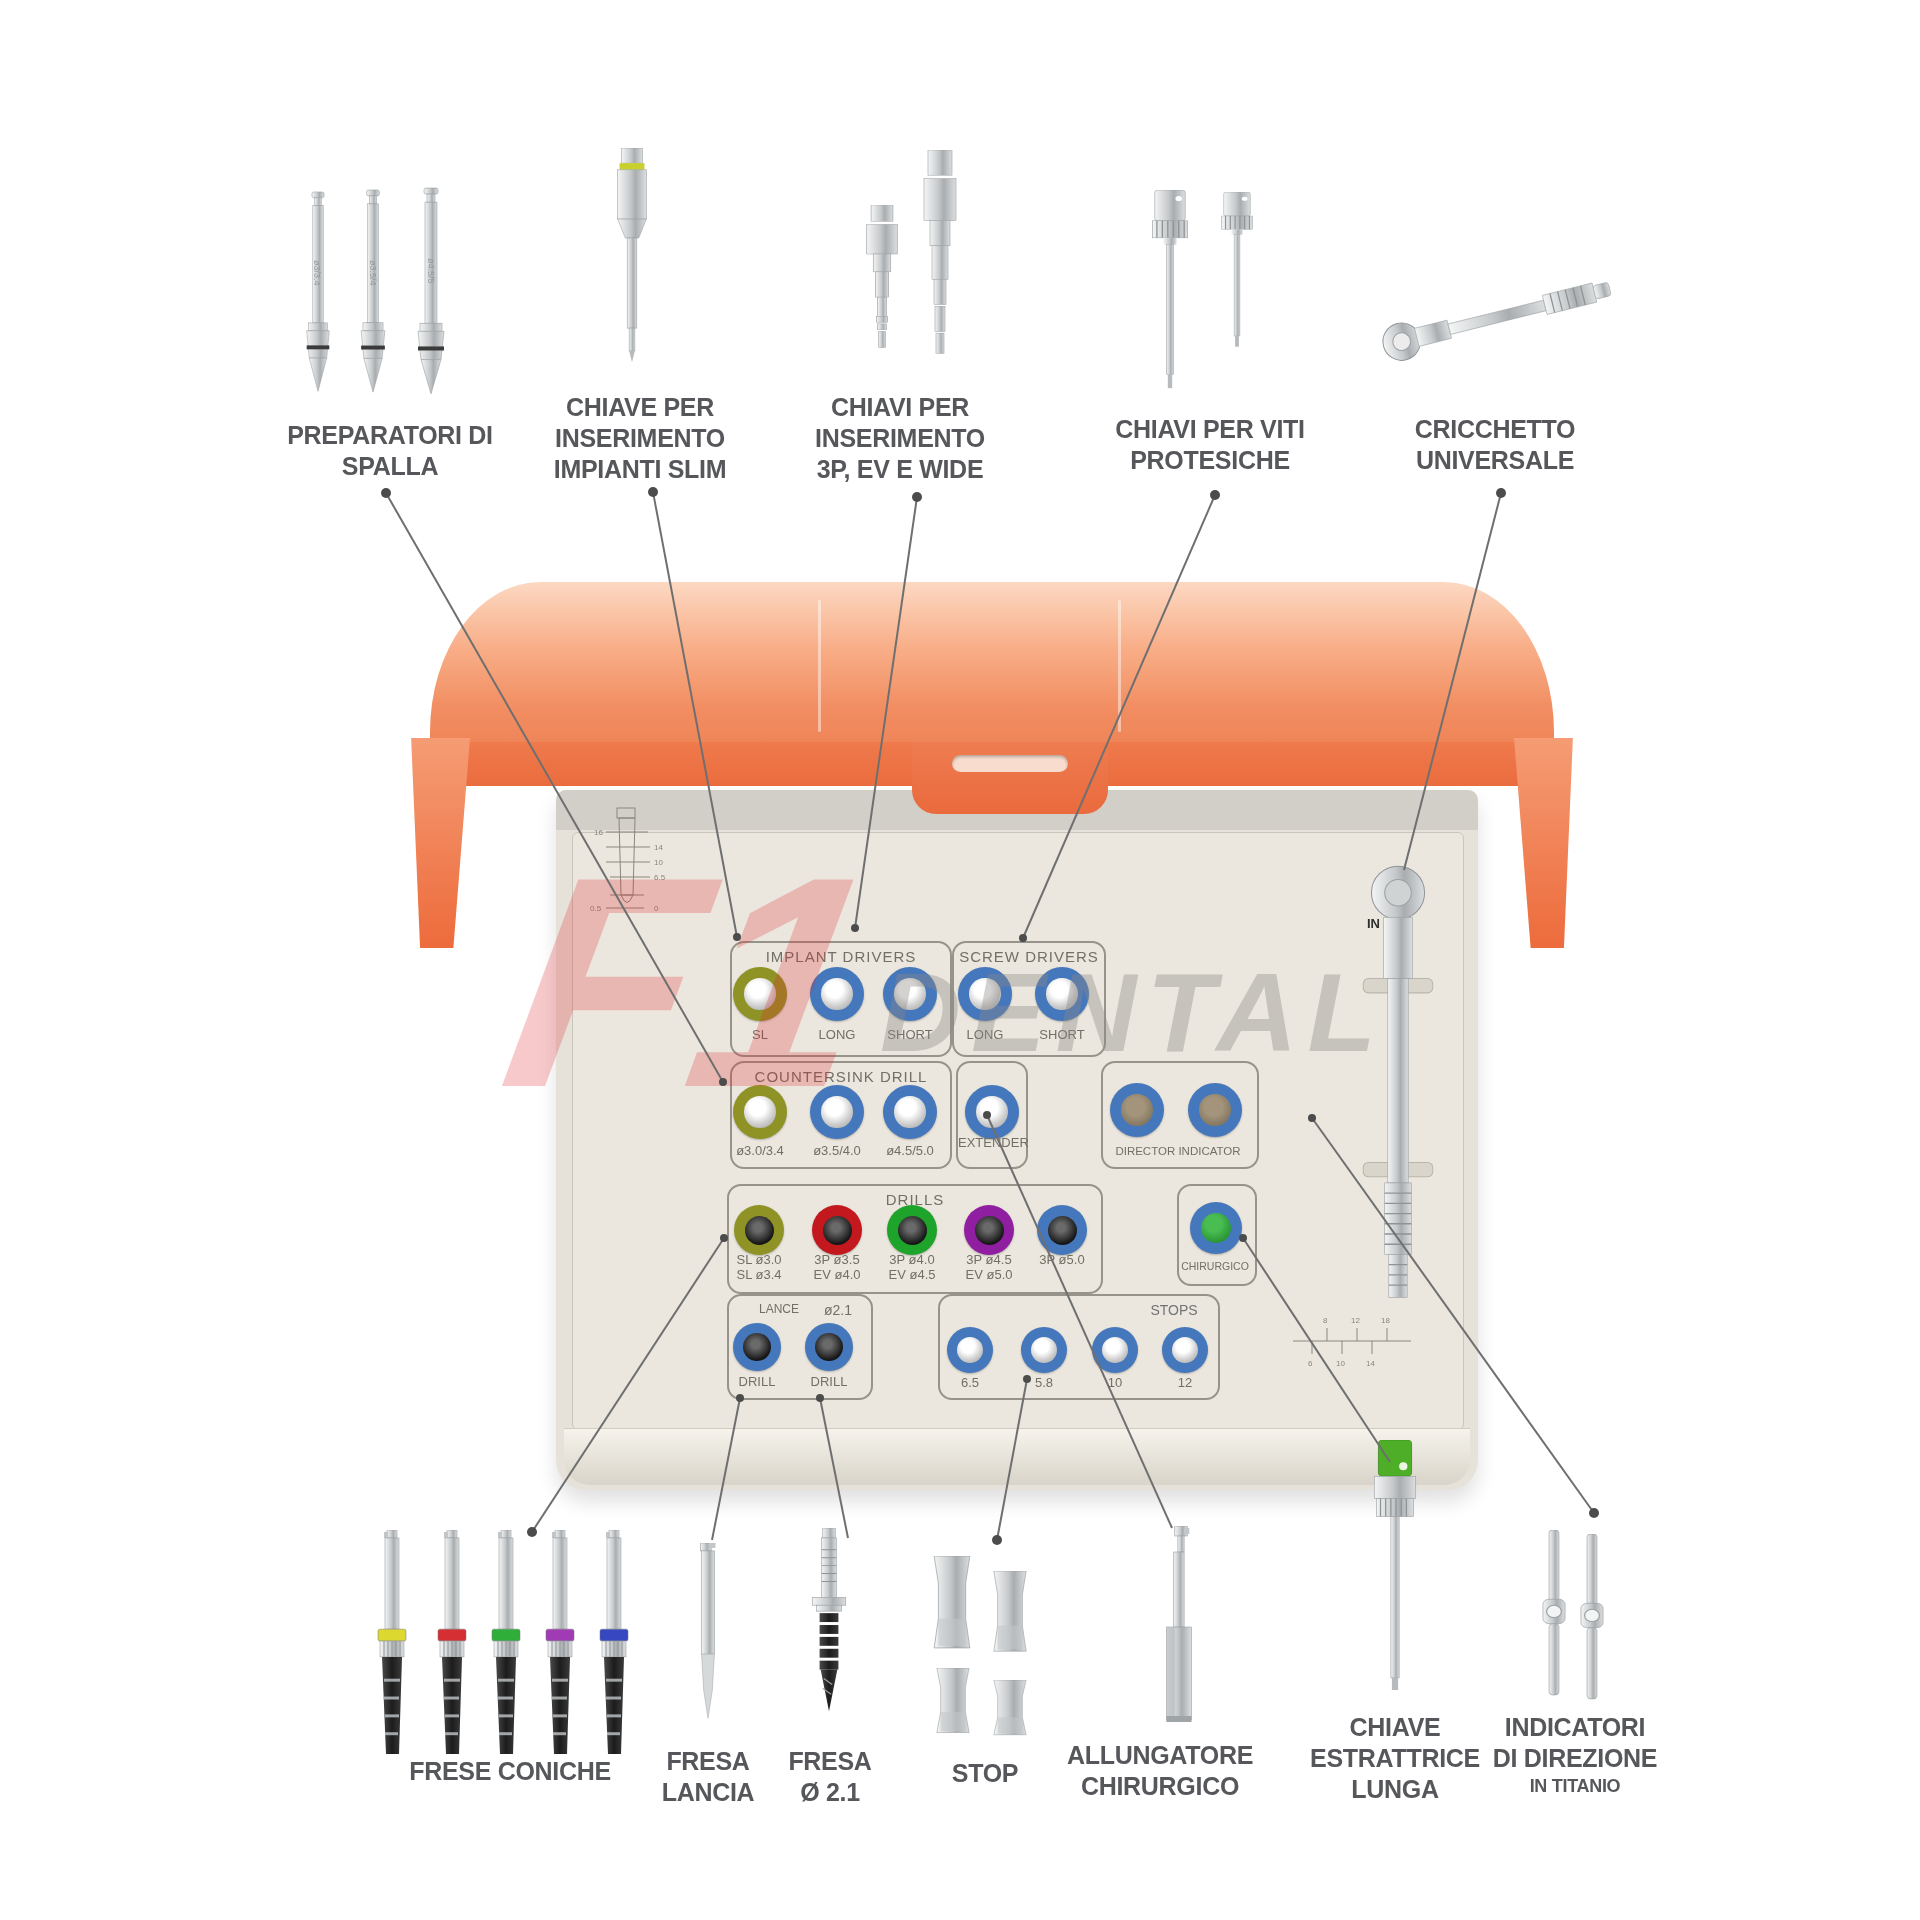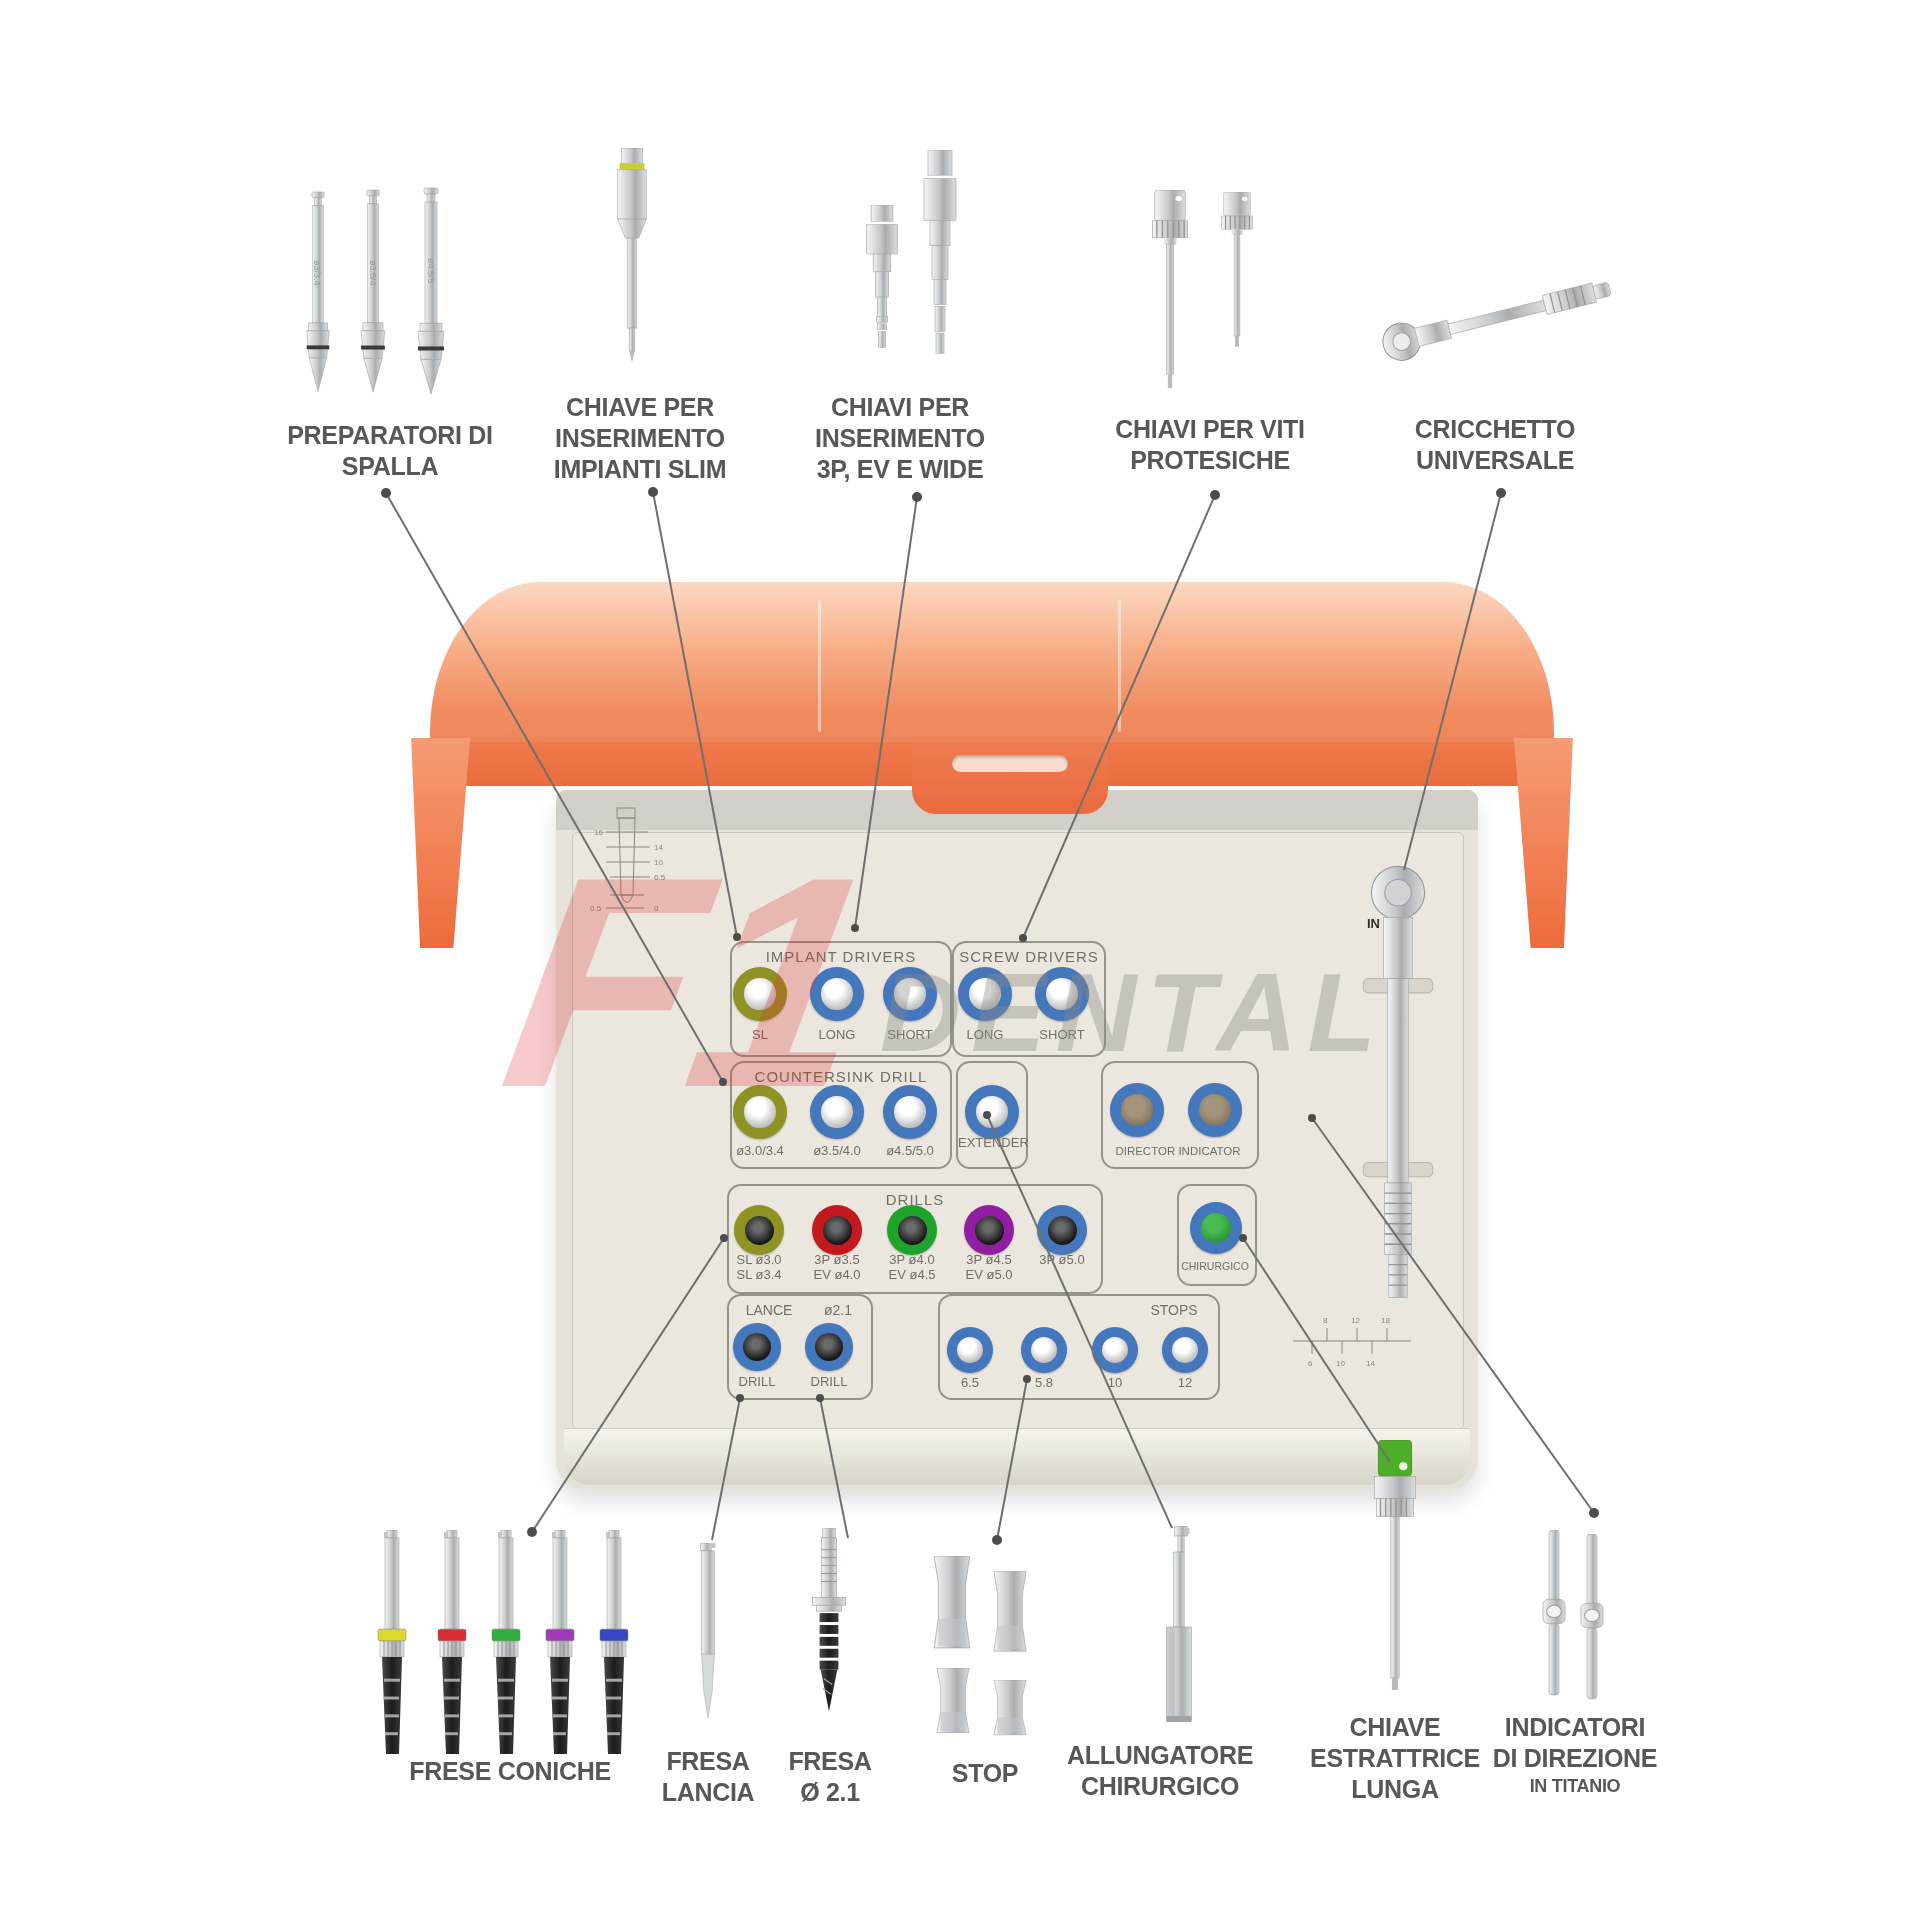--- a/index.html
+++ b/index.html
@@ -350,21 +350,21 @@
 </div>
 
 <div class="panel z20" style="left:1177px;top:1184px;width:76px;height:98px">
   <div class="hole hole-green" style="left:11px;top:16px;width:52px;height:52px;background:#4477bb">
       <div class="hole-in"></div>
     </div>
   <div class="ptxt" style="left:0px;top:74px;width:72px;font-size:10.5px">CHIRURGICO</div>
 </div>
 
 <div class="panel z20" style="left:727px;top:1294px;width:142px;height:102px">
-  <div class="ptxt" style="left:10px;top:6px;width:60px;text-align:center;font-size:14px">LANCE</div>
+  <div class="ptxt" style="left:10px;top:6px;width:60px;text-align:right;font-size:12px">LANCE</div>
   <div class="ptxt" style="left:86px;top:6px;width:46px;font-size:14px">ø2.1</div>
   <div class="hole hole-dark" style="left:4px;top:27px;width:48px;height:48px;background:#4477bb">
       <div class="hole-in"></div>
     </div>
   <div class="hole hole-dark" style="left:76px;top:27px;width:48px;height:48px;background:#4477bb">
       <div class="hole-in"></div>
     </div>
   <div class="ptxt" style="left:-2px;top:78px;width:60px">DRILL</div>
   <div class="ptxt" style="left:70px;top:78px;width:60px">DRILL</div>
 </div>

